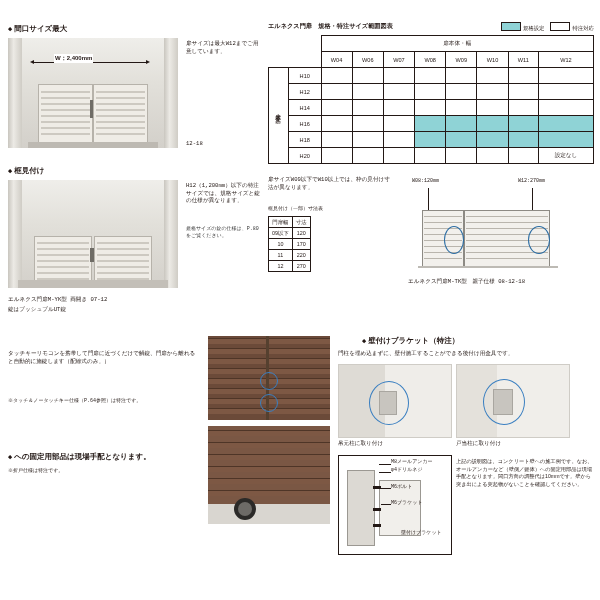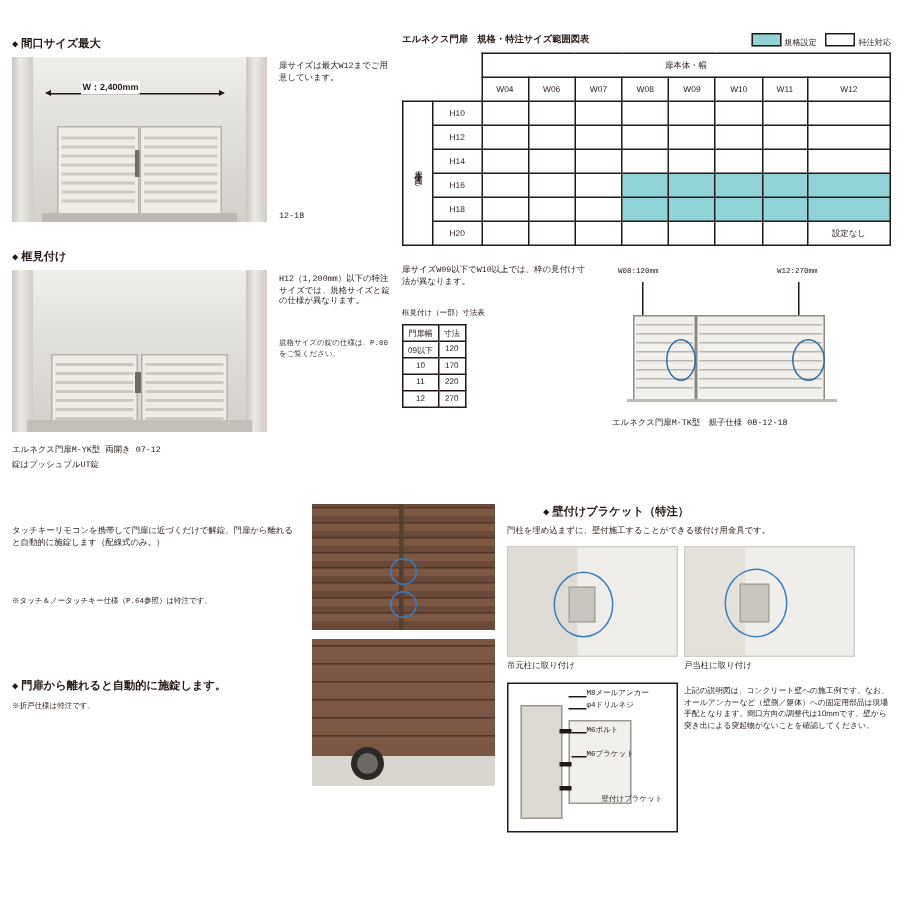--- a/index.html
+++ b/index.html
@@ -321,21 +321,21 @@
       <div class="slat" style="top:32px;"></div>
     <div class="slat" style="top:42px;"></div>
       <div class="slat" style="top:52px;"></div>
     <div class="slat" style="top:62px;"></div>
       <div class="slat" style="top:72px;"></div>
     <div class="abs" style="left:58px;top:0;width:3px;height:84px;background:#55402f;"></div>
     <div class="circ" style="left:52px;top:36px;width:16px;height:16px;"></div>
     <div class="circ" style="left:52px;top:58px;width:16px;height:16px;"></div>
   </div>
 
-  <div class="abs bullet" style="left:8px;top:452px;">門扉から離れると自動的に施錠します。</div>
+  <div class="abs bullet" style="left:8px;top:452px;">への固定用部品は現場手配となります。</div>
   <div class="abs xtiny" style="left:8px;top:468px;">※折戸仕様は特注です。</div>
 
   <div class="woodpanel" style="left:208px;top:426px;width:122px;height:98px;background:#7a5744;">
     <div class="slat" style="top:4px;"></div>
       <div class="slat" style="top:16px;"></div>
     <div class="slat" style="top:28px;"></div>
       <div class="slat" style="top:40px;"></div>
     <div class="slat" style="top:52px;"></div>
       <div class="slat" style="top:64px;"></div>
     <div class="abs" style="left:0;top:78px;right:0;height:20px;background:#d9d6d0;"></div>

